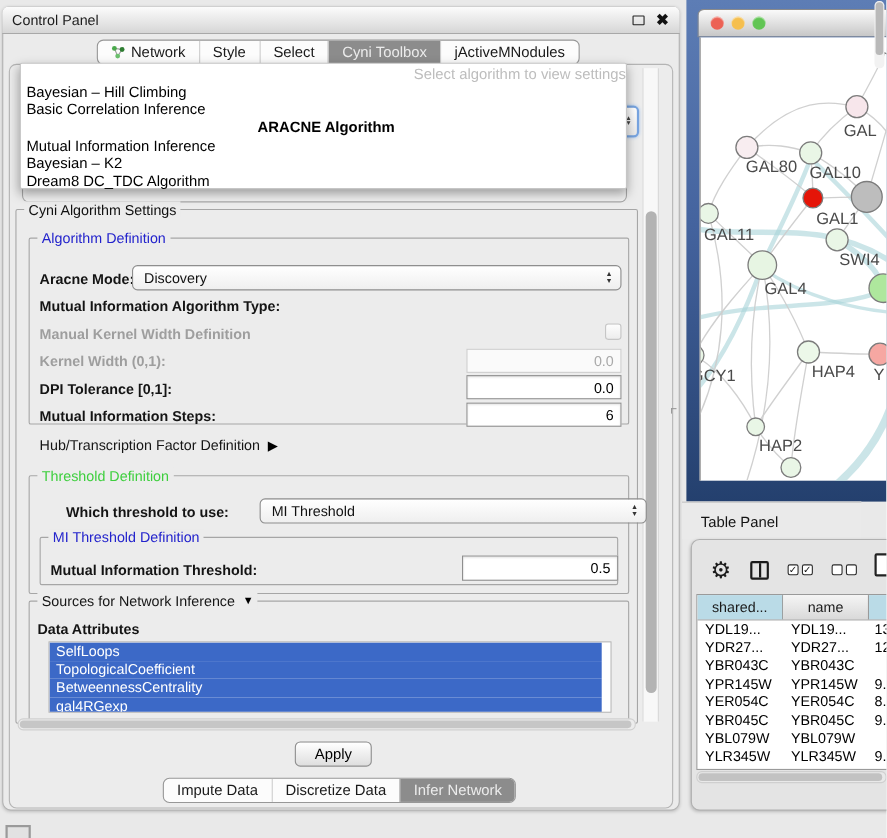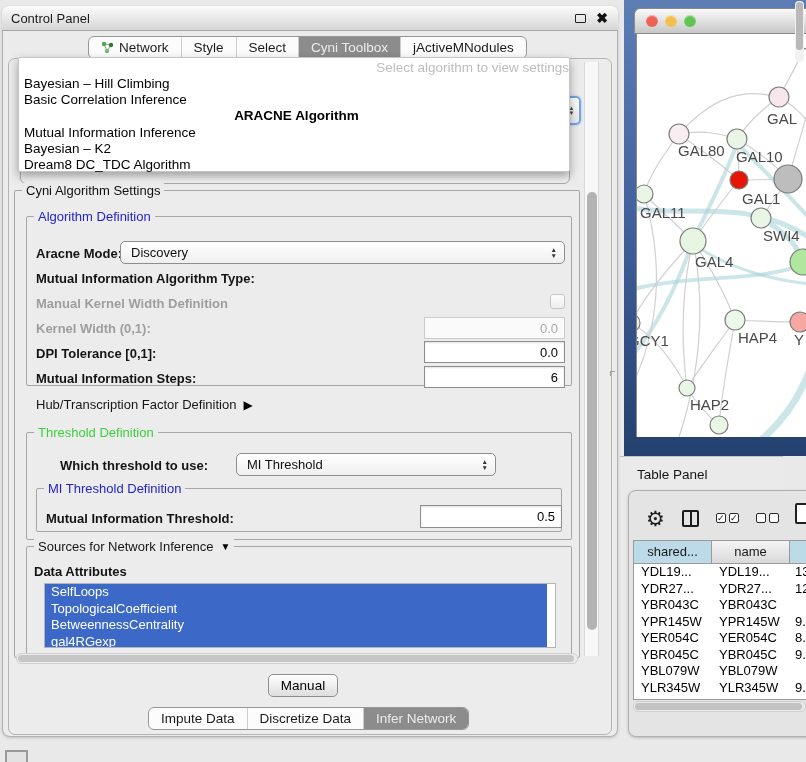--- a/index.html
+++ b/index.html
@@ -231,21 +231,21 @@
 
   <div class="expander" style="left:36px; top:397px;">
     <span>Hub/Transcription Factor Definition</span>
     <span class="tri-right">▶</span>
   </div>
 
   <div class="groupbox" style="left:26px; top:432px; width:546px; height:108px;"></div>
   <span class="legend green" style="left:34px; top:425px;">Threshold Definition</span>
 
   <span class="flabel" style="left:60px; top:458px;">Which threshold to use:</span>
-  <div class="combo" style="left:236px; top:453px; width:260px;">
+  <div class="combo" style="left:236px; top:453px; width:352px;">
     <span class="cval">MI Threshold</span>
     <span class="stepper">
         <span>▲</span>
         <span>▼</span>
       </span>
   </div>
 
   <div class="groupbox" style="left:36px; top:488px; width:526px; height:44px;"></div>
   <span class="legend blue" style="left:44px; top:481px;">MI Threshold Definition</span>
   <span class="flabel" style="left:46px; top:511px;">Mutual Information Threshold:</span>
@@ -267,21 +267,21 @@
       <div class="thumb"></div>
     </div>
 
   <div id="set-vscroll">
       <div class="thumb"></div>
     </div>
   <div id="set-hscroll">
       <div class="thumb"></div>
     </div>
 
-  <div id="apply-btn">Manual</div>
+  <div id="apply-btn">Apply</div>
   <div id="bottom-tabs" class="tabstrip">
       <div class="tab">
         <span>Impute Data</span>
       </div>
       <div class="tab">
         <span>Discretize Data</span>
       </div>
       <div class="tab selected">
         <span>Infer Network</span>
       </div>

